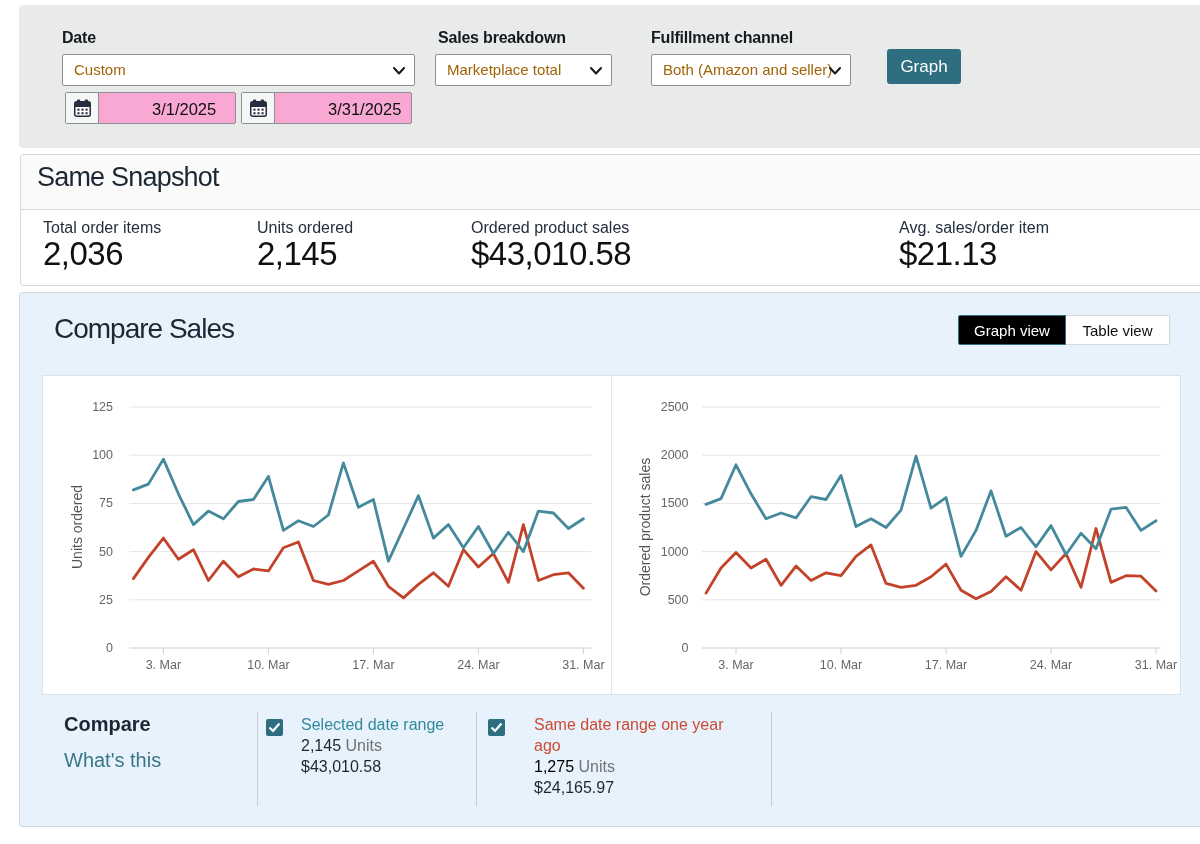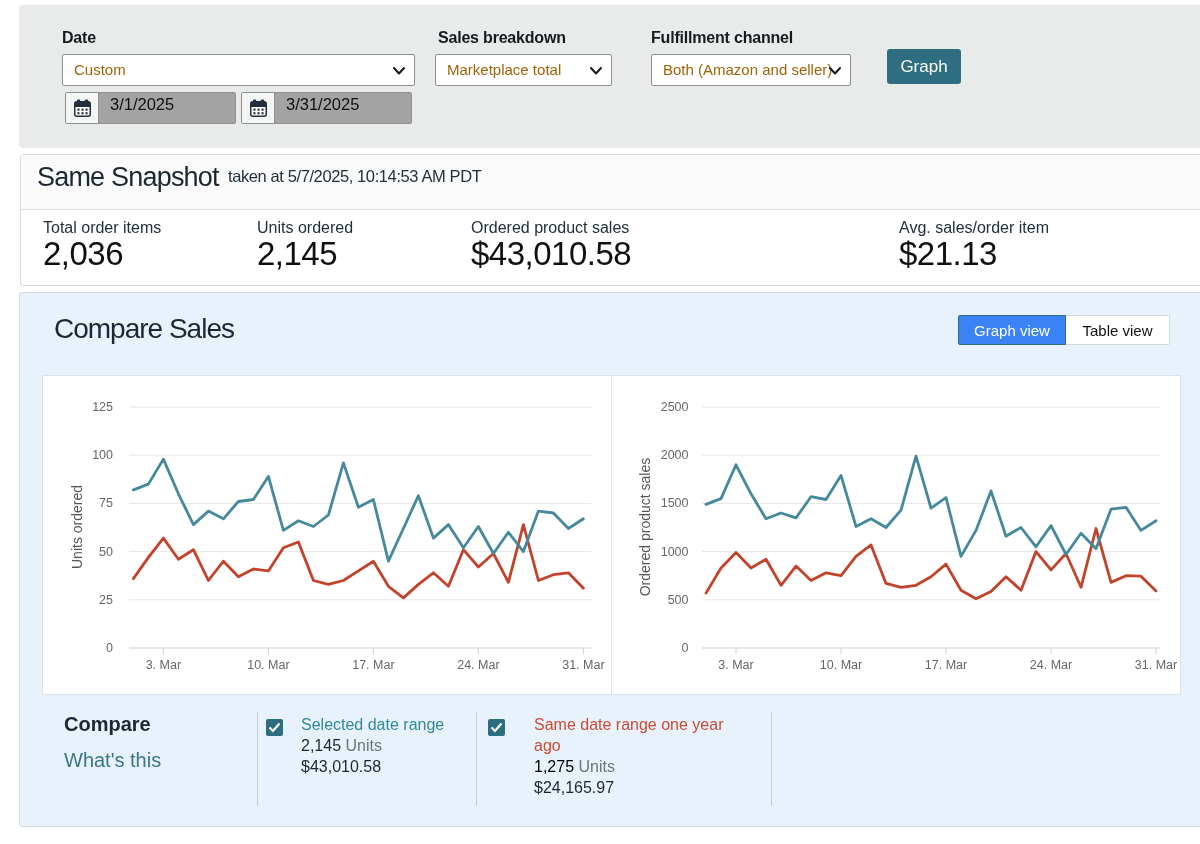--- a/index.html
+++ b/index.html
@@ -1,20 +1,20 @@
 <!DOCTYPE html>
 <html><head><meta charset="utf-8"><title>Sales Dashboard</title><style>
 * { margin:0; padding:0; box-sizing:border-box; }
 html,body { width:1200px; height:844px; background:#fff; font-family:"Liberation Sans",sans-serif; overflow:hidden; }
 body { position:relative; color:#0f1111; }
 .abs { position:absolute; }
 .lbl { font-size:16px; font-weight:bold; color:#16191f; letter-spacing:-0.2px; }
 .sel { background:#fff; border:1px solid #8d9196; border-radius:2px; height:31.5px; font-size:15px; color:#a16207; display:flex; align-items:center; padding-left:11px; }
 .sel svg { position:absolute; right:9px; top:10.5px; }
-.dinp { background:#a3a3a3; border:1px solid #8d9196; border-radius:2px; height:32px; display:flex; align-items:flex-start; }
+.dinp { background:#f9a8d4; border:1px solid #8d9196; border-radius:2px; height:32px; display:flex; align-items:center;gap:42px; }
 .dico { width:33px; height:30px; background:#f5f6f6; border-right:1px solid #8d9196; display:flex; align-items:center; justify-content:center; }
 .dtxt { font-size:16.5px; color:#0f1111; padding-left:11px; padding-top:2px; }
 </style></head>
 <body>
 
 <div class="abs" style="left:19px; top:5px; width:1190px; height:143px; background:#e9eaea; border-radius:4px;"></div>
 <div class="abs lbl" style="left:62px; top:28.5px;">Date</div>
 <div class="abs sel" style="left:62px; top:54px; width:353px;">Custom<svg width="12" height="10" viewBox="0 0 12 10">
       <path d="M1 2 L6 7.5 L11 2" fill="none" stroke="#16191f" stroke-width="2" stroke-linecap="round" stroke-linejoin="round"></path>
     </svg></div>
@@ -62,21 +62,20 @@
     </svg></div>
 <div class="abs lbl" style="left:651px; top:28.5px;">Fulfillment channel</div>
 <div class="abs sel" style="left:651px; top:54px; width:200px;">Both (Amazon and seller)<svg width="12" height="10" viewBox="0 0 12 10">
       <path d="M1 2 L6 7.5 L11 2" fill="none" stroke="#16191f" stroke-width="2" stroke-linecap="round" stroke-linejoin="round"></path>
     </svg></div>
 <div class="abs" style="left:887px; top:49px; width:74px; height:35px; background:#2f6e80; border-radius:3px; color:#fff; font-size:17px; display:flex; align-items:center; justify-content:center;">Graph</div>
 
 <div class="abs" style="left:20px; top:154px; width:1189px; height:132px; background:#fff; border:1px solid #d5d9d9; border-radius:4px 0 0 4px; border-right:none;">
   <div style="height:55px; background:#fafafa; border-bottom:1px solid #d5d9d9; position:relative;">
     <span style="position:absolute; left:16px; top:7px; font-size:27px; letter-spacing:-0.8px; color:#1b2733;">Same Snapshot</span>
-    <span style="position:absolute; left:207px; top:12px; font-size:16.5px; letter-spacing:-0.4px; color:#232f3e;">taken at 5/7/2025, 10:14:53 AM PDT</span>
   </div>
   <div style="position:relative; height:76px;">
     <div class="abs" style="left:22px; top:9px;">
         <div style="font-size:16px; color:#232f3e;">Total order items</div>
         <div style="font-size:33px; letter-spacing:-0.5px; color:#0f1111; margin-top:-2px;">2,036</div>
       </div>
     <div class="abs" style="left:236px; top:9px;">
         <div style="font-size:16px; color:#232f3e;">Units ordered</div>
         <div style="font-size:33px; letter-spacing:-0.5px; color:#0f1111; margin-top:-2px;">2,145</div>
       </div>
@@ -88,21 +87,21 @@
         <div style="font-size:16px; color:#232f3e;">Avg. sales/order item</div>
         <div style="font-size:33px; letter-spacing:-0.5px; color:#0f1111; margin-top:-2px;">$21.13</div>
       </div>
   </div>
 </div>
 
 <div class="abs" style="left:19px; top:292px; width:1190px; height:535px; background:#e8f2fc; border:1px solid #d2d9df; border-radius:4px 0 0 4px; border-right:none;"></div>
 <div class="abs" style="left:54px; top:313px; font-size:28px; letter-spacing:-1px; color:#1b2733;">Compare Sales</div>
 
 <div class="abs" style="left:958px; top:315px; height:30px; display:flex; font-size:15px; border-radius:2px;">
-  <div style="background:#3b82f6; color:#fff; width:108px; display:flex; align-items:center; justify-content:center; border:1px solid #2f6e80; border-radius:2px 0 0 2px;">Graph view</div>
+  <div style="background:#000000; color:#fff; width:108px; display:flex; align-items:center; justify-content:center; border:1px solid #2f6e80; border-radius:2px 0 0 2px;">Graph view</div>
   <div style="background:#fff; color:#0f1111; width:104px; display:flex; align-items:center; justify-content:center; border:1px solid #d5d9d9; border-left:none; border-radius:0 2px 2px 0;">Table view</div>
 </div>
 
 <div class="abs" style="left:42px; top:375px; width:1139px; height:320px; background:#fff; border:1px solid #dde2e6; display:flex;">
   <div style="width:568px; height:318px; overflow:hidden;">
       <svg width="569" height="320" viewBox="0 0 569 320" style="display:block">
         <line x1="86.4" y1="223.8" x2="548.5" y2="223.8" stroke="#e6e6e6" stroke-width="1"></line>
         <line x1="86.4" y1="175.6" x2="548.5" y2="175.6" stroke="#e6e6e6" stroke-width="1"></line>
         <line x1="86.4" y1="127.4" x2="548.5" y2="127.4" stroke="#e6e6e6" stroke-width="1"></line>
         <line x1="86.4" y1="79.2" x2="548.5" y2="79.2" stroke="#e6e6e6" stroke-width="1"></line>

